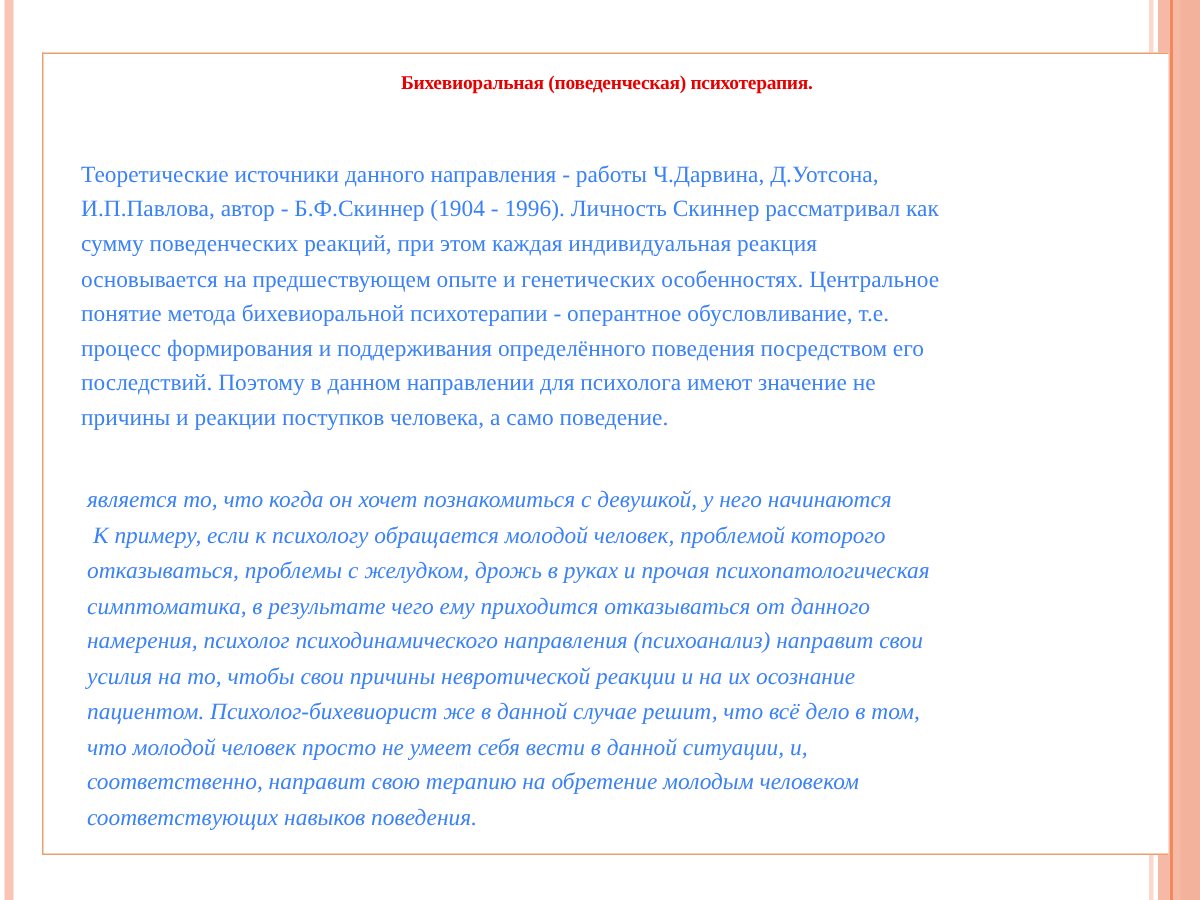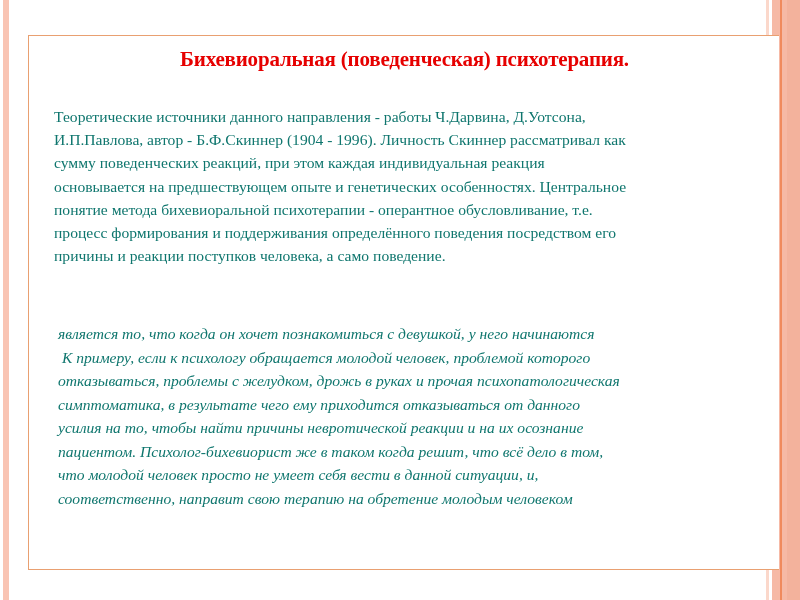--- a/index.html
+++ b/index.html
@@ -33,26 +33,26 @@
       border: 1px solid #e9a071;
       border-right: none;
       background: #ffffff;
       box-sizing: border-box;
     }
     .title {
       position: absolute; left: 0; top: 11px; width: 751px;
       text-align: center;
       color: #e60000;
       font-weight: bold;
-      font-size: 21px;
+      font-size: 13px;
       letter-spacing: -0.2px;
     }
     .para {
       position: absolute; left: 25px; width: 720px;
-      color: #0f766e;
+      color: #3b82f6;
       font-size: 15.6px;
       line-height: 23.2px;
     }
     .para-1 { top: 69px; }
     .para-2 { top: 286px; font-style: italic; text-indent: 4px; line-height: 23.5px; }
     .line { display: block; white-space: nowrap; }
   </style>
 </head>
 <body>
 
@@ -65,26 +65,29 @@
 <div class="content-box">
   <div class="title">Бихевиоральная (поведенческая) психотерапия.</div>
 
   <div class="para para-1">
     <span class="line">Теоретические источники данного направления - работы Ч.Дарвина, Д.Уотсона,</span>
     <span class="line">И.П.Павлова, автор - Б.Ф.Скиннер (1904 - 1996). Личность Скиннер рассматривал как</span>
     <span class="line">сумму поведенческих реакций, при этом каждая индивидуальная реакция</span>
     <span class="line">основывается на предшествующем опыте и генетических особенностях. Центральное</span>
     <span class="line">понятие метода бихевиоральной психотерапии - оперантное обусловливание, т.е.</span>
     <span class="line">процесс формирования и поддерживания определённого поведения посредством его</span>
+    <span class="line">последствий. Поэтому в данном направлении для психолога имеют значение не</span>
     <span class="line">причины и реакции поступков человека, а само поведение.</span>
   </div>
 
   <div class="para para-2">
     <span class="line">является то, что когда он хочет познакомиться с девушкой, у него начинаются</span>
     <span class="line" style="padding-left:4px">К примеру, если к психологу обращается молодой человек, проблемой которого</span>
     <span class="line">отказываться, проблемы с желудком, дрожь в руках и прочая психопатологическая</span>
     <span class="line">симптоматика, в результате чего ему приходится отказываться от данного</span>
-    <span class="line">усилия на то, чтобы найти причины невротической реакции и на их осознание</span>
-    <span class="line">пациентом. Психолог-бихевиорист же в таком когда решит, что всё дело в том,</span>
+    <span class="line">намерения, психолог психодинамического направления (психоанализ) направит свои</span>
+    <span class="line">усилия на то, чтобы свои причины невротической реакции и на их осознание</span>
+    <span class="line">пациентом. Психолог-бихевиорист же в данной случае решит, что всё дело в том,</span>
     <span class="line">что молодой человек просто не умеет себя вести в данной ситуации, и,</span>
     <span class="line">соответственно, направит свою терапию на обретение молодым человеком</span>
+    <span class="line">соответствующих навыков поведения.</span>
   </div>
 </div>
 
 </body></html>

